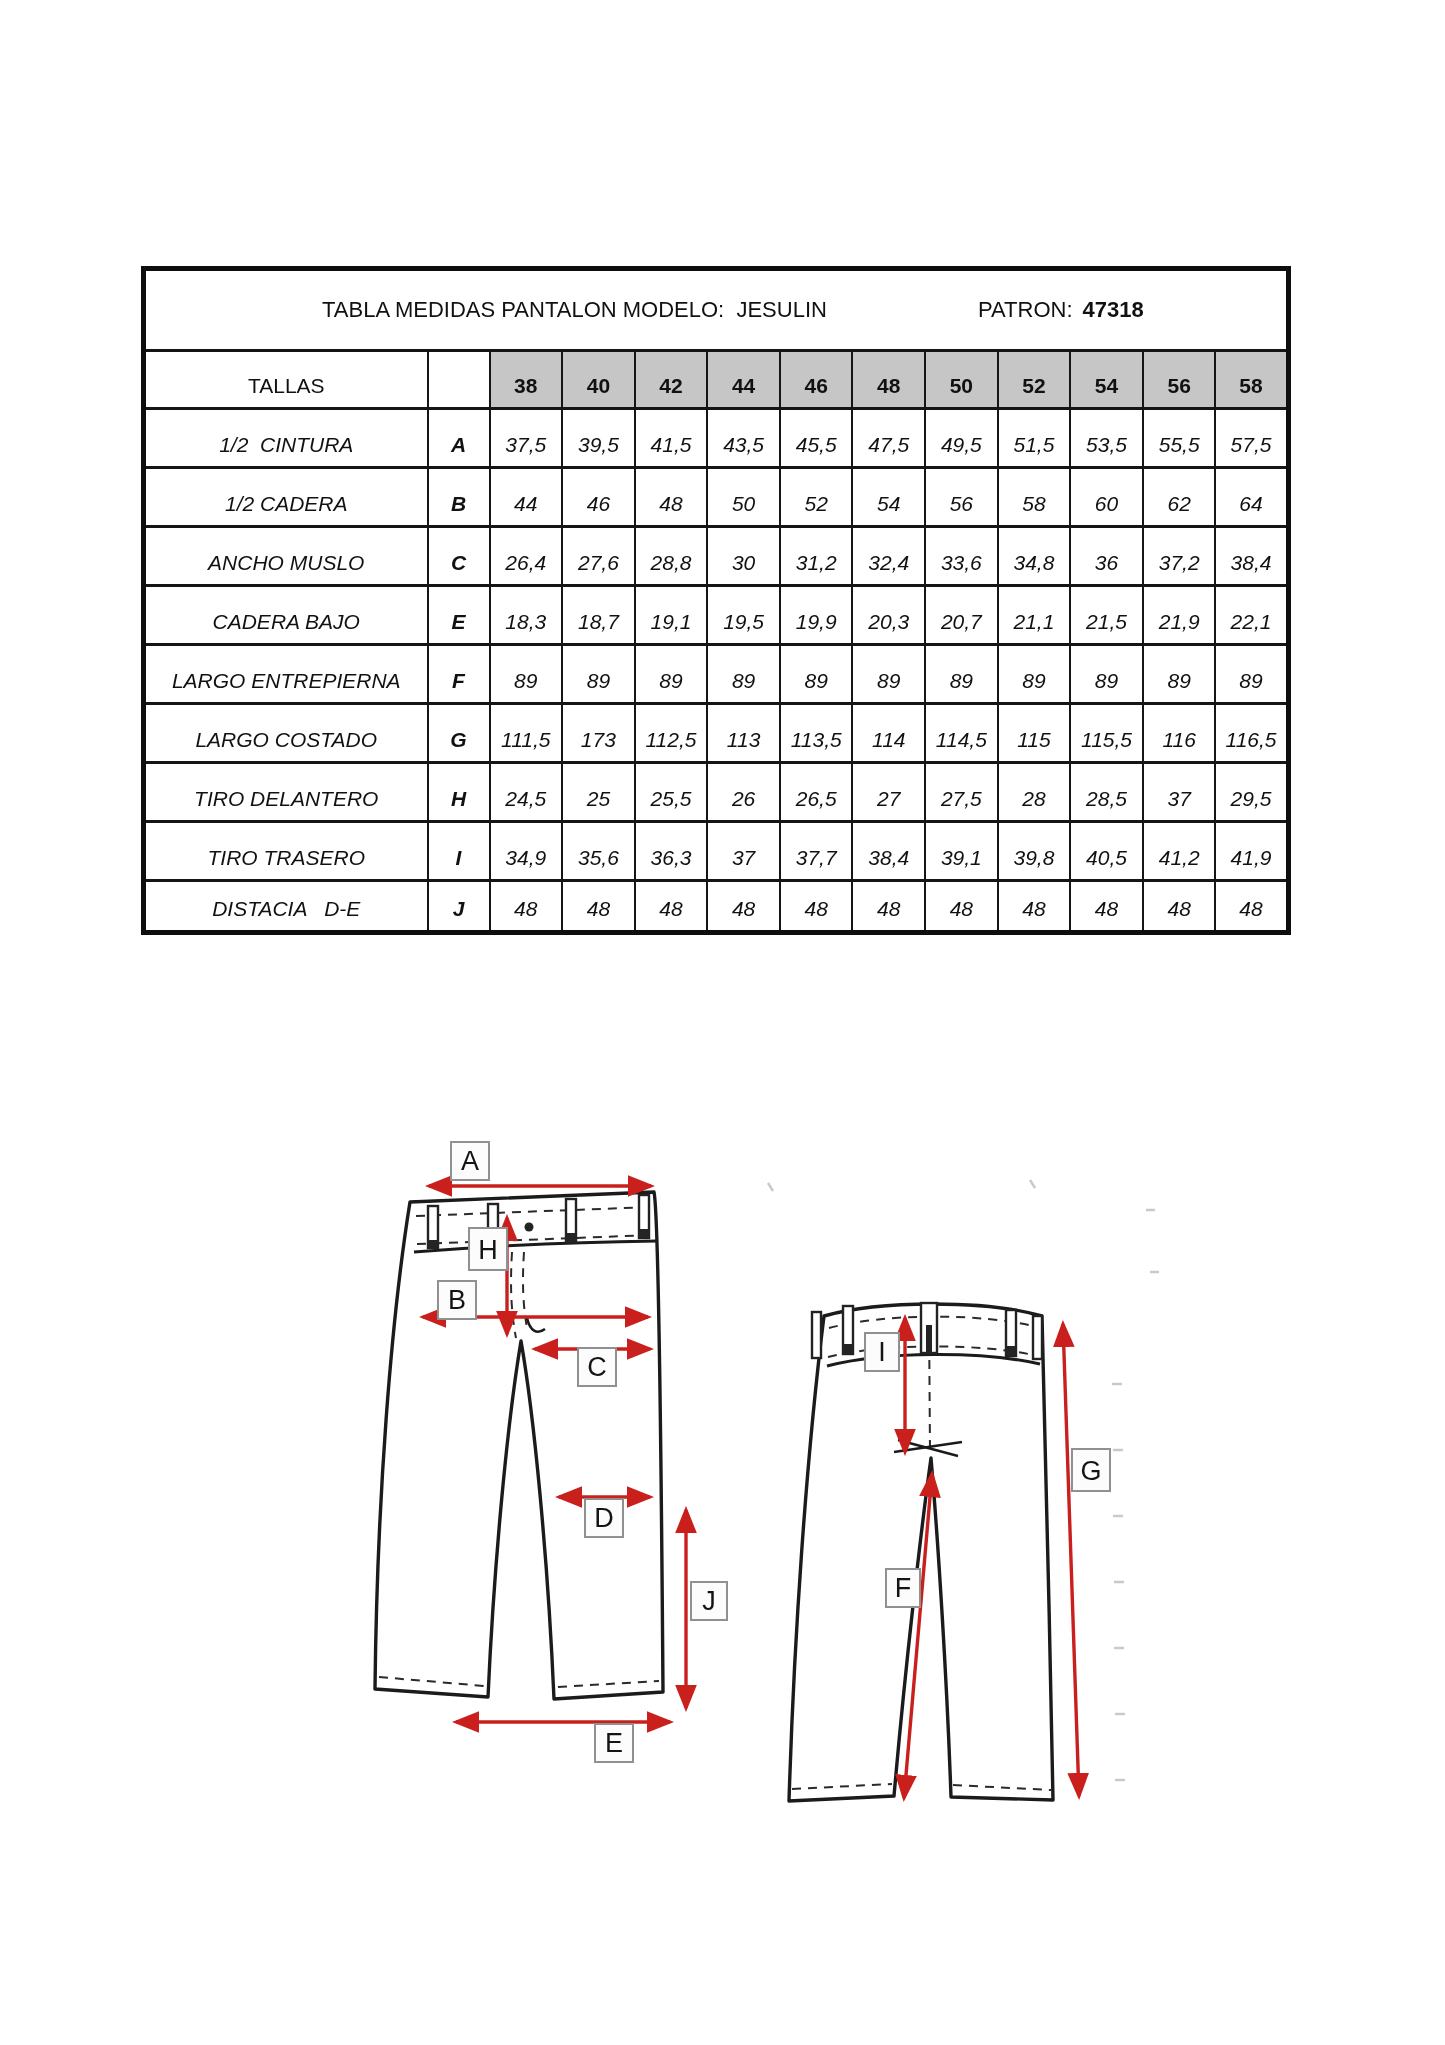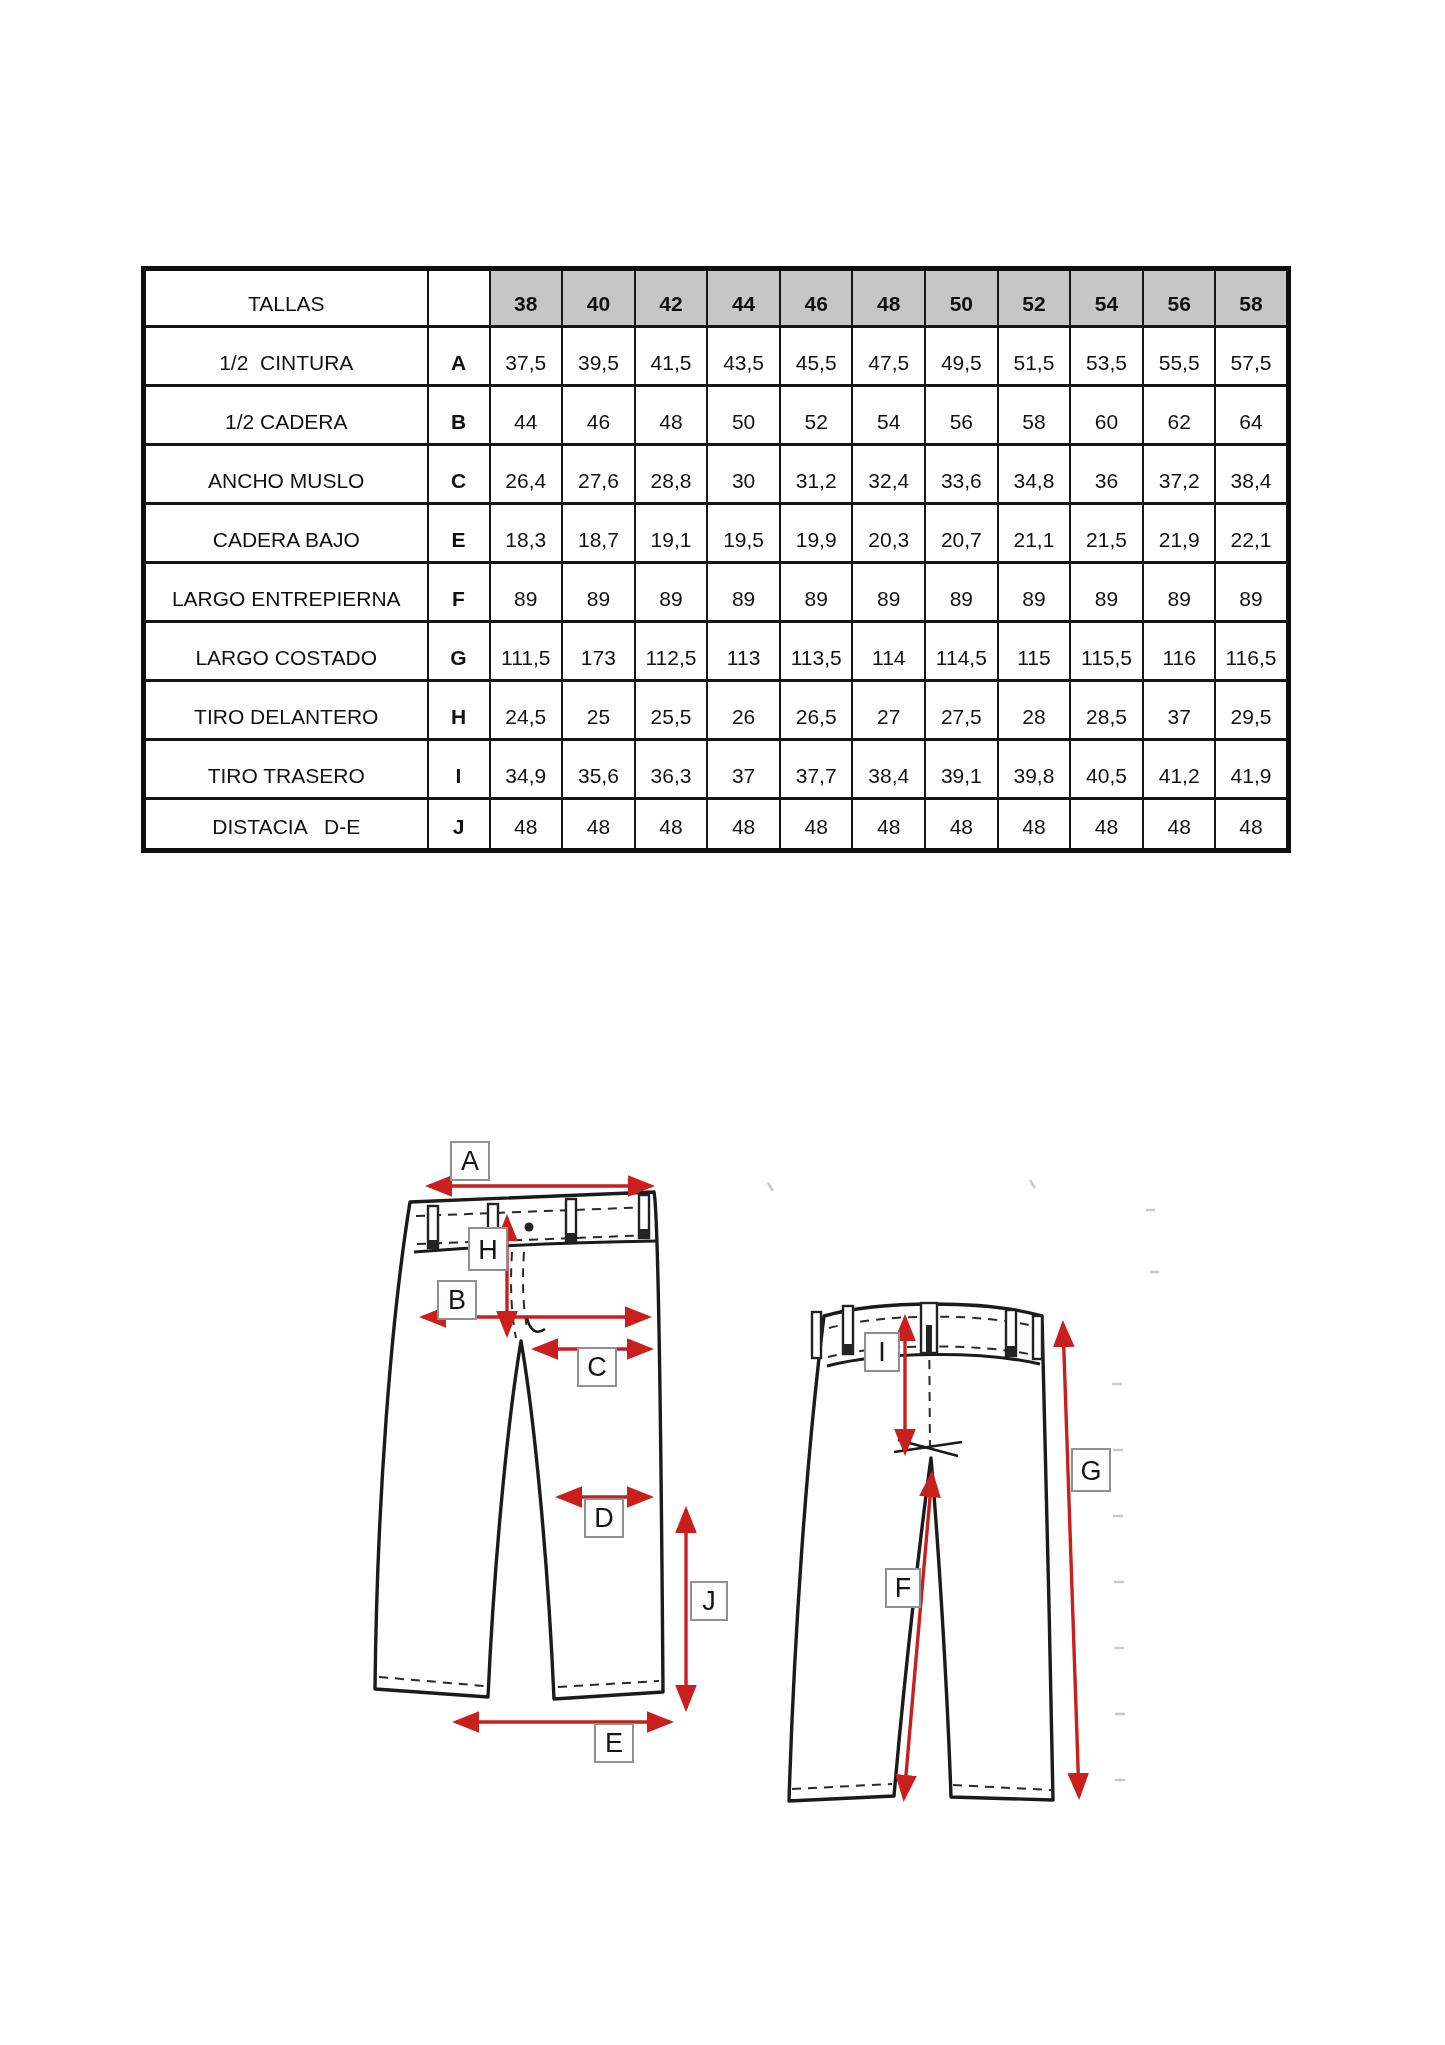--- a/index.html
+++ b/index.html
@@ -24,21 +24,21 @@
     vertical-align:bottom;text-align:center;
     padding:0 0 9px 0;font-size:21px;overflow:hidden;
   }
   .title-row .title-cell{height:78px;position:relative;padding:0;}
   .title-main{position:absolute;left:176px;top:26px;font-size:22px;white-space:pre;}
   .patron{position:absolute;left:832px;top:26px;font-size:22px;}
   .patron b{font-weight:bold;margin-left:10px;}
   .tallas-row{height:58px;}
   .tallas-lbl{text-align:left;padding-left:5px;font-size:20px;}
   .size-hd{background:var(--header-gray);font-weight:bold;font-size:23px;}
-  .mrow{height:59px;}
+  .mrow{height:59px;font-style:italic;}
   .mtable tbody tr:last-child{height:52px;}
   .rlabel{text-align:left;padding-left:5px;font-size:20px;white-space:pre;}
   .rletter{font-weight:bold;font-size:22px;}
 
   
   .diagram{position:absolute;left:0;top:1050px;}
   .outline{fill:#ffffff;stroke:#1b1b1b;stroke-width:3.4;stroke-linejoin:round;}
   .seam{fill:none;stroke:#1b1b1b;stroke-width:3;}
   .seam2{fill:none;stroke:#1b1b1b;stroke-width:2.6;}
   .stitch{fill:none;stroke:#2a2a2a;stroke-width:2;stroke-dasharray:9 7;}
@@ -66,20 +66,26 @@
         <col style="width: 72.6px;">
         <col style="width: 72.6px;">
         <col style="width: 72.6px;">
         <col style="width: 72.6px;">
         <col style="width: 72.6px;">
         <col style="width: 72.6px;">
         <col style="width: 72.6px;">
         <col style="width: 72.6px;">
       </colgroup>
     <tbody>
+      <tr class="title-row">
+        <td class="title-cell" colspan="13">
+          <span class="title-main">TABLA MEDIDAS PANTALON MODELO:  JESULIN</span>
+          <span class="patron"><span>PATRON:</span><b>47318</b></span>
+        </td>
+      </tr>
       <tr class="tallas-row">
         <td class="tallas-lbl">TALLAS</td>
         <td></td>
       <td class="size-hd">38</td>
           <td class="size-hd">40</td>
           <td class="size-hd">42</td>
           <td class="size-hd">44</td>
           <td class="size-hd">46</td>
           <td class="size-hd">48</td>
           <td class="size-hd">50</td>

